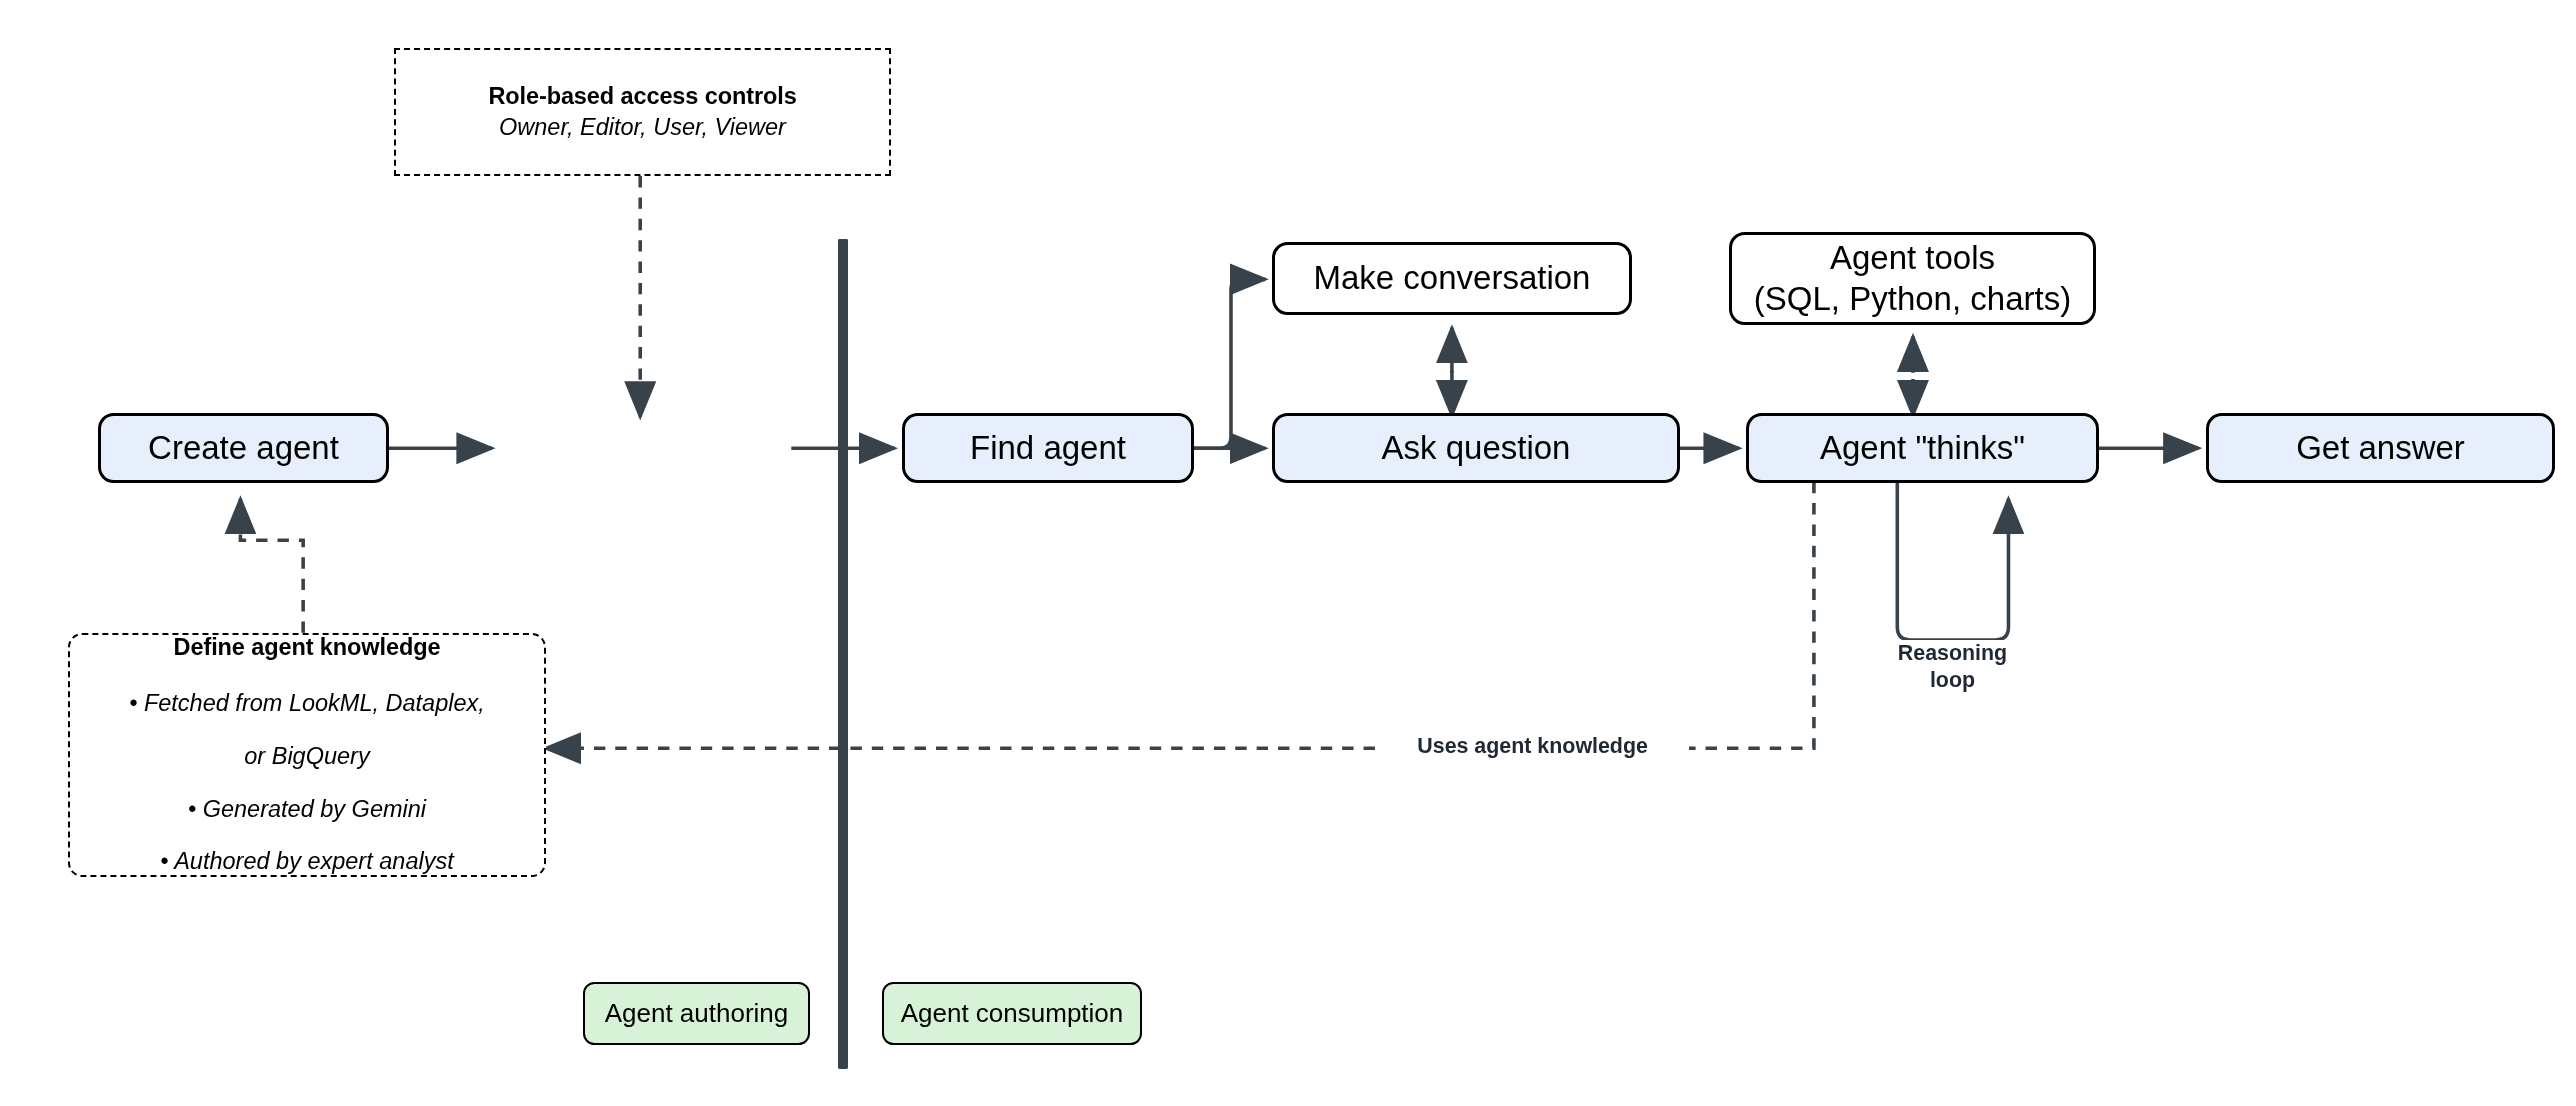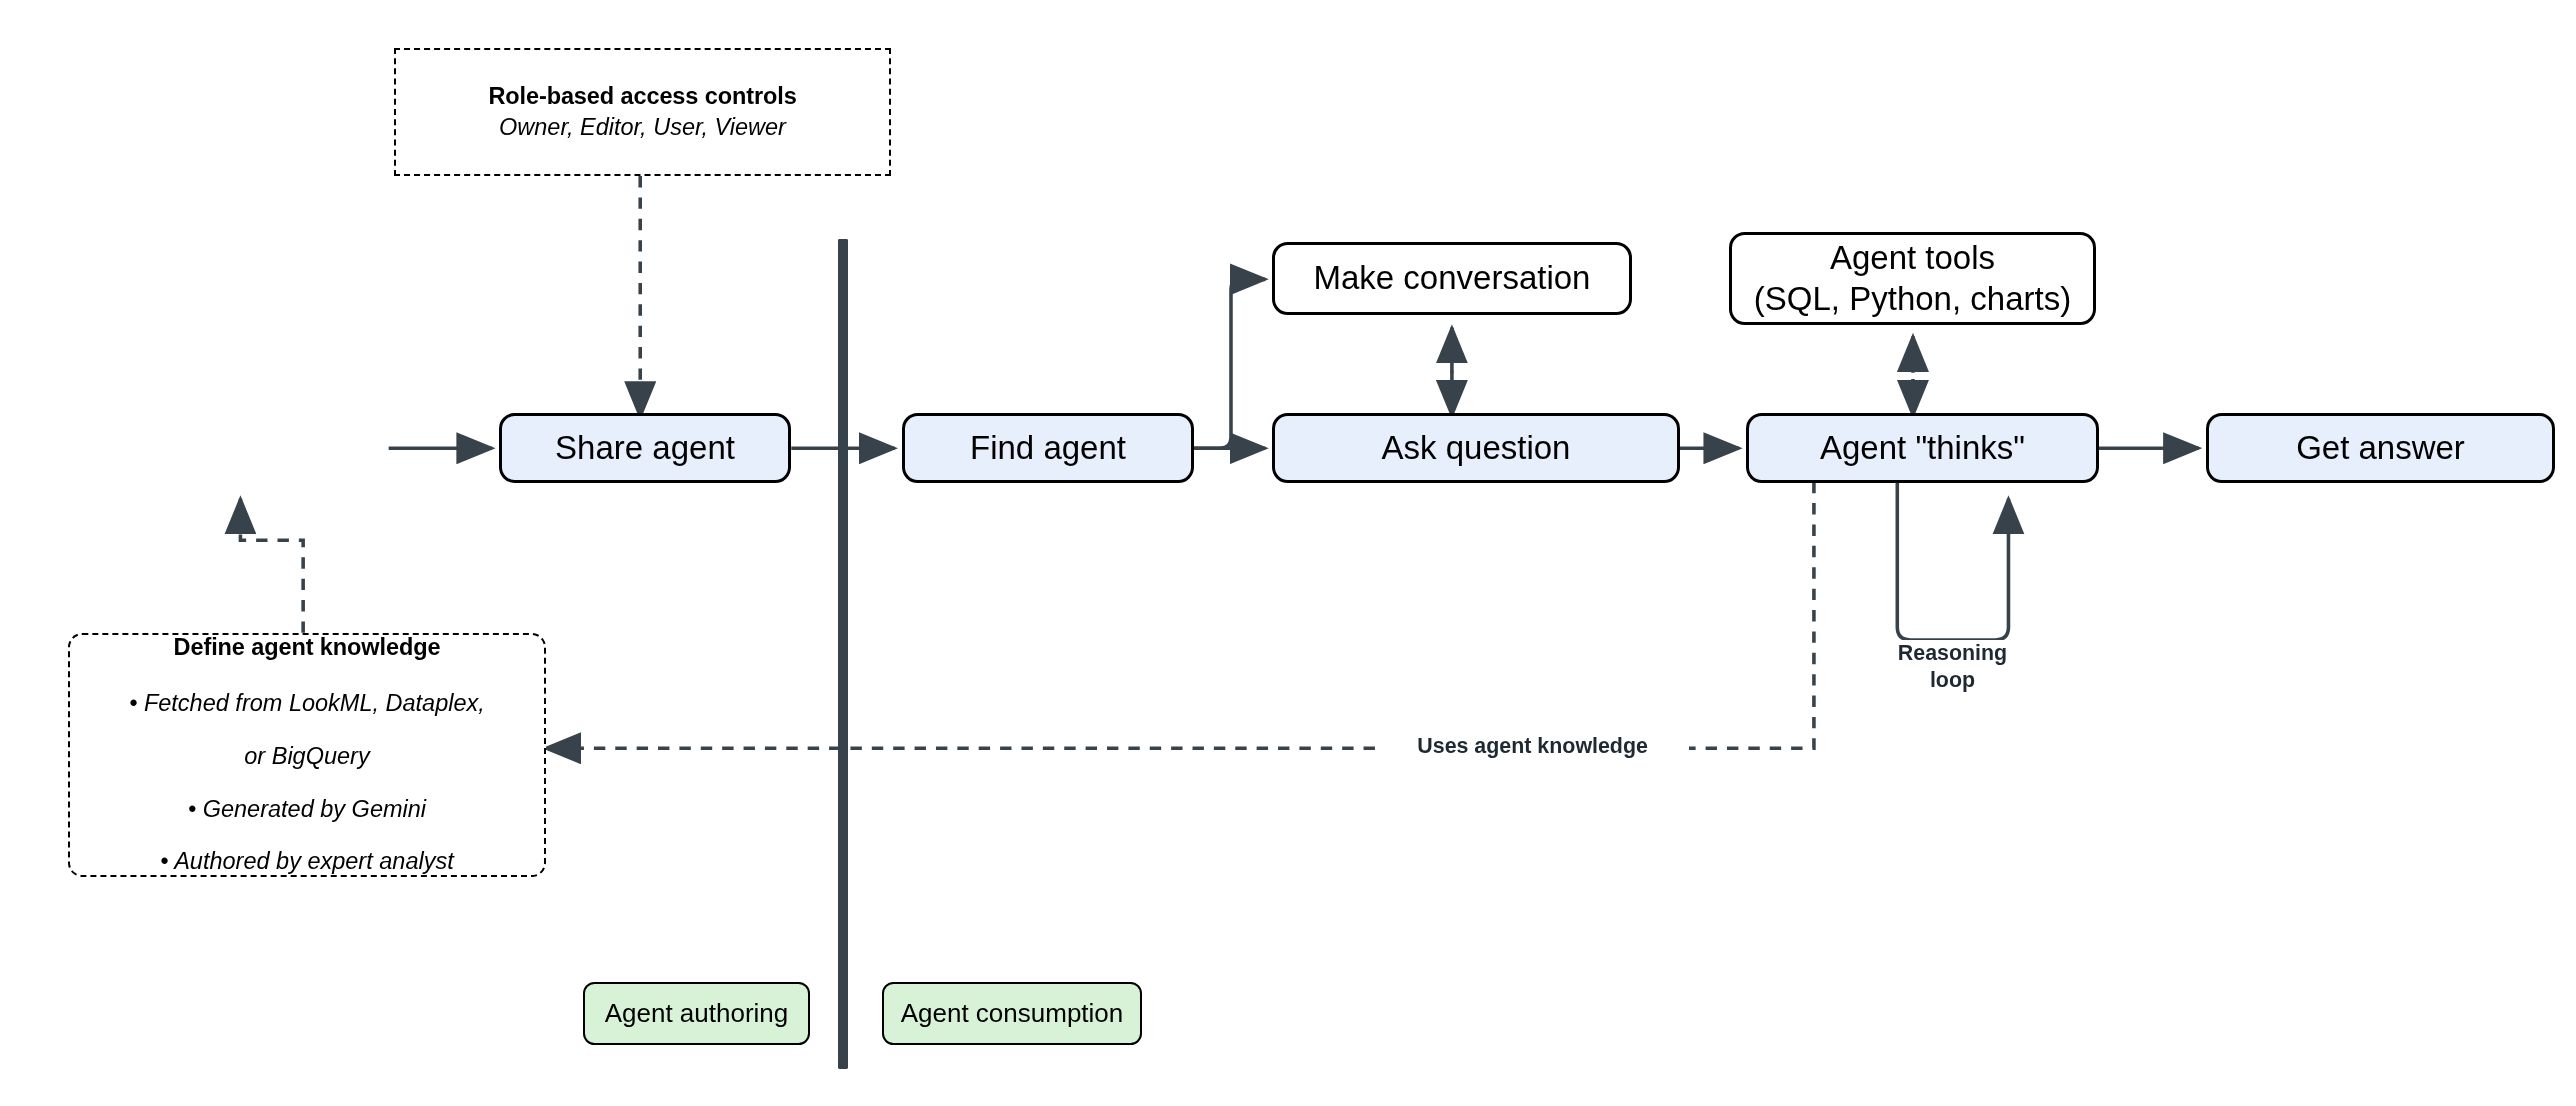--- a/index.html
+++ b/index.html
@@ -165,24 +165,24 @@
   <div class="dashnode round" style="left:68px; top:633px; width:478px; height:244px;">
     <span class="dash-title">Define agent knowledge</span>
     <span class="dash-list">
       <span class="li">• Fetched from LookML, Dataplex,</span>
       <span class="li">or BigQuery</span>
       <span class="li">• Generated by Gemini</span>
       <span class="li">• Authored by expert analyst</span>
     </span>
   </div>
 
-
-  <div class="node blue flow-node" style="left:499px; top:413px; width:292px; height:70px;">
-    <span class="label">Share agent</span>
-  </div>
+  <div class="node blue flow-node" style="left:98px; top:413px; width:291px; height:70px;">
+    <span class="label">Create agent</span>
+  </div>
+
 
   <div class="node blue flow-node" style="left:902px; top:413px; width:292px; height:70px;">
     <span class="label">Find agent</span>
   </div>
 
   <div class="node white flow-node" style="left:1272px; top:242px; width:360px; height:73px;">
     <span class="label">Make conversation</span>
   </div>
 
   <div class="node blue flow-node" style="left:1272px; top:413px; width:408px; height:70px;">

